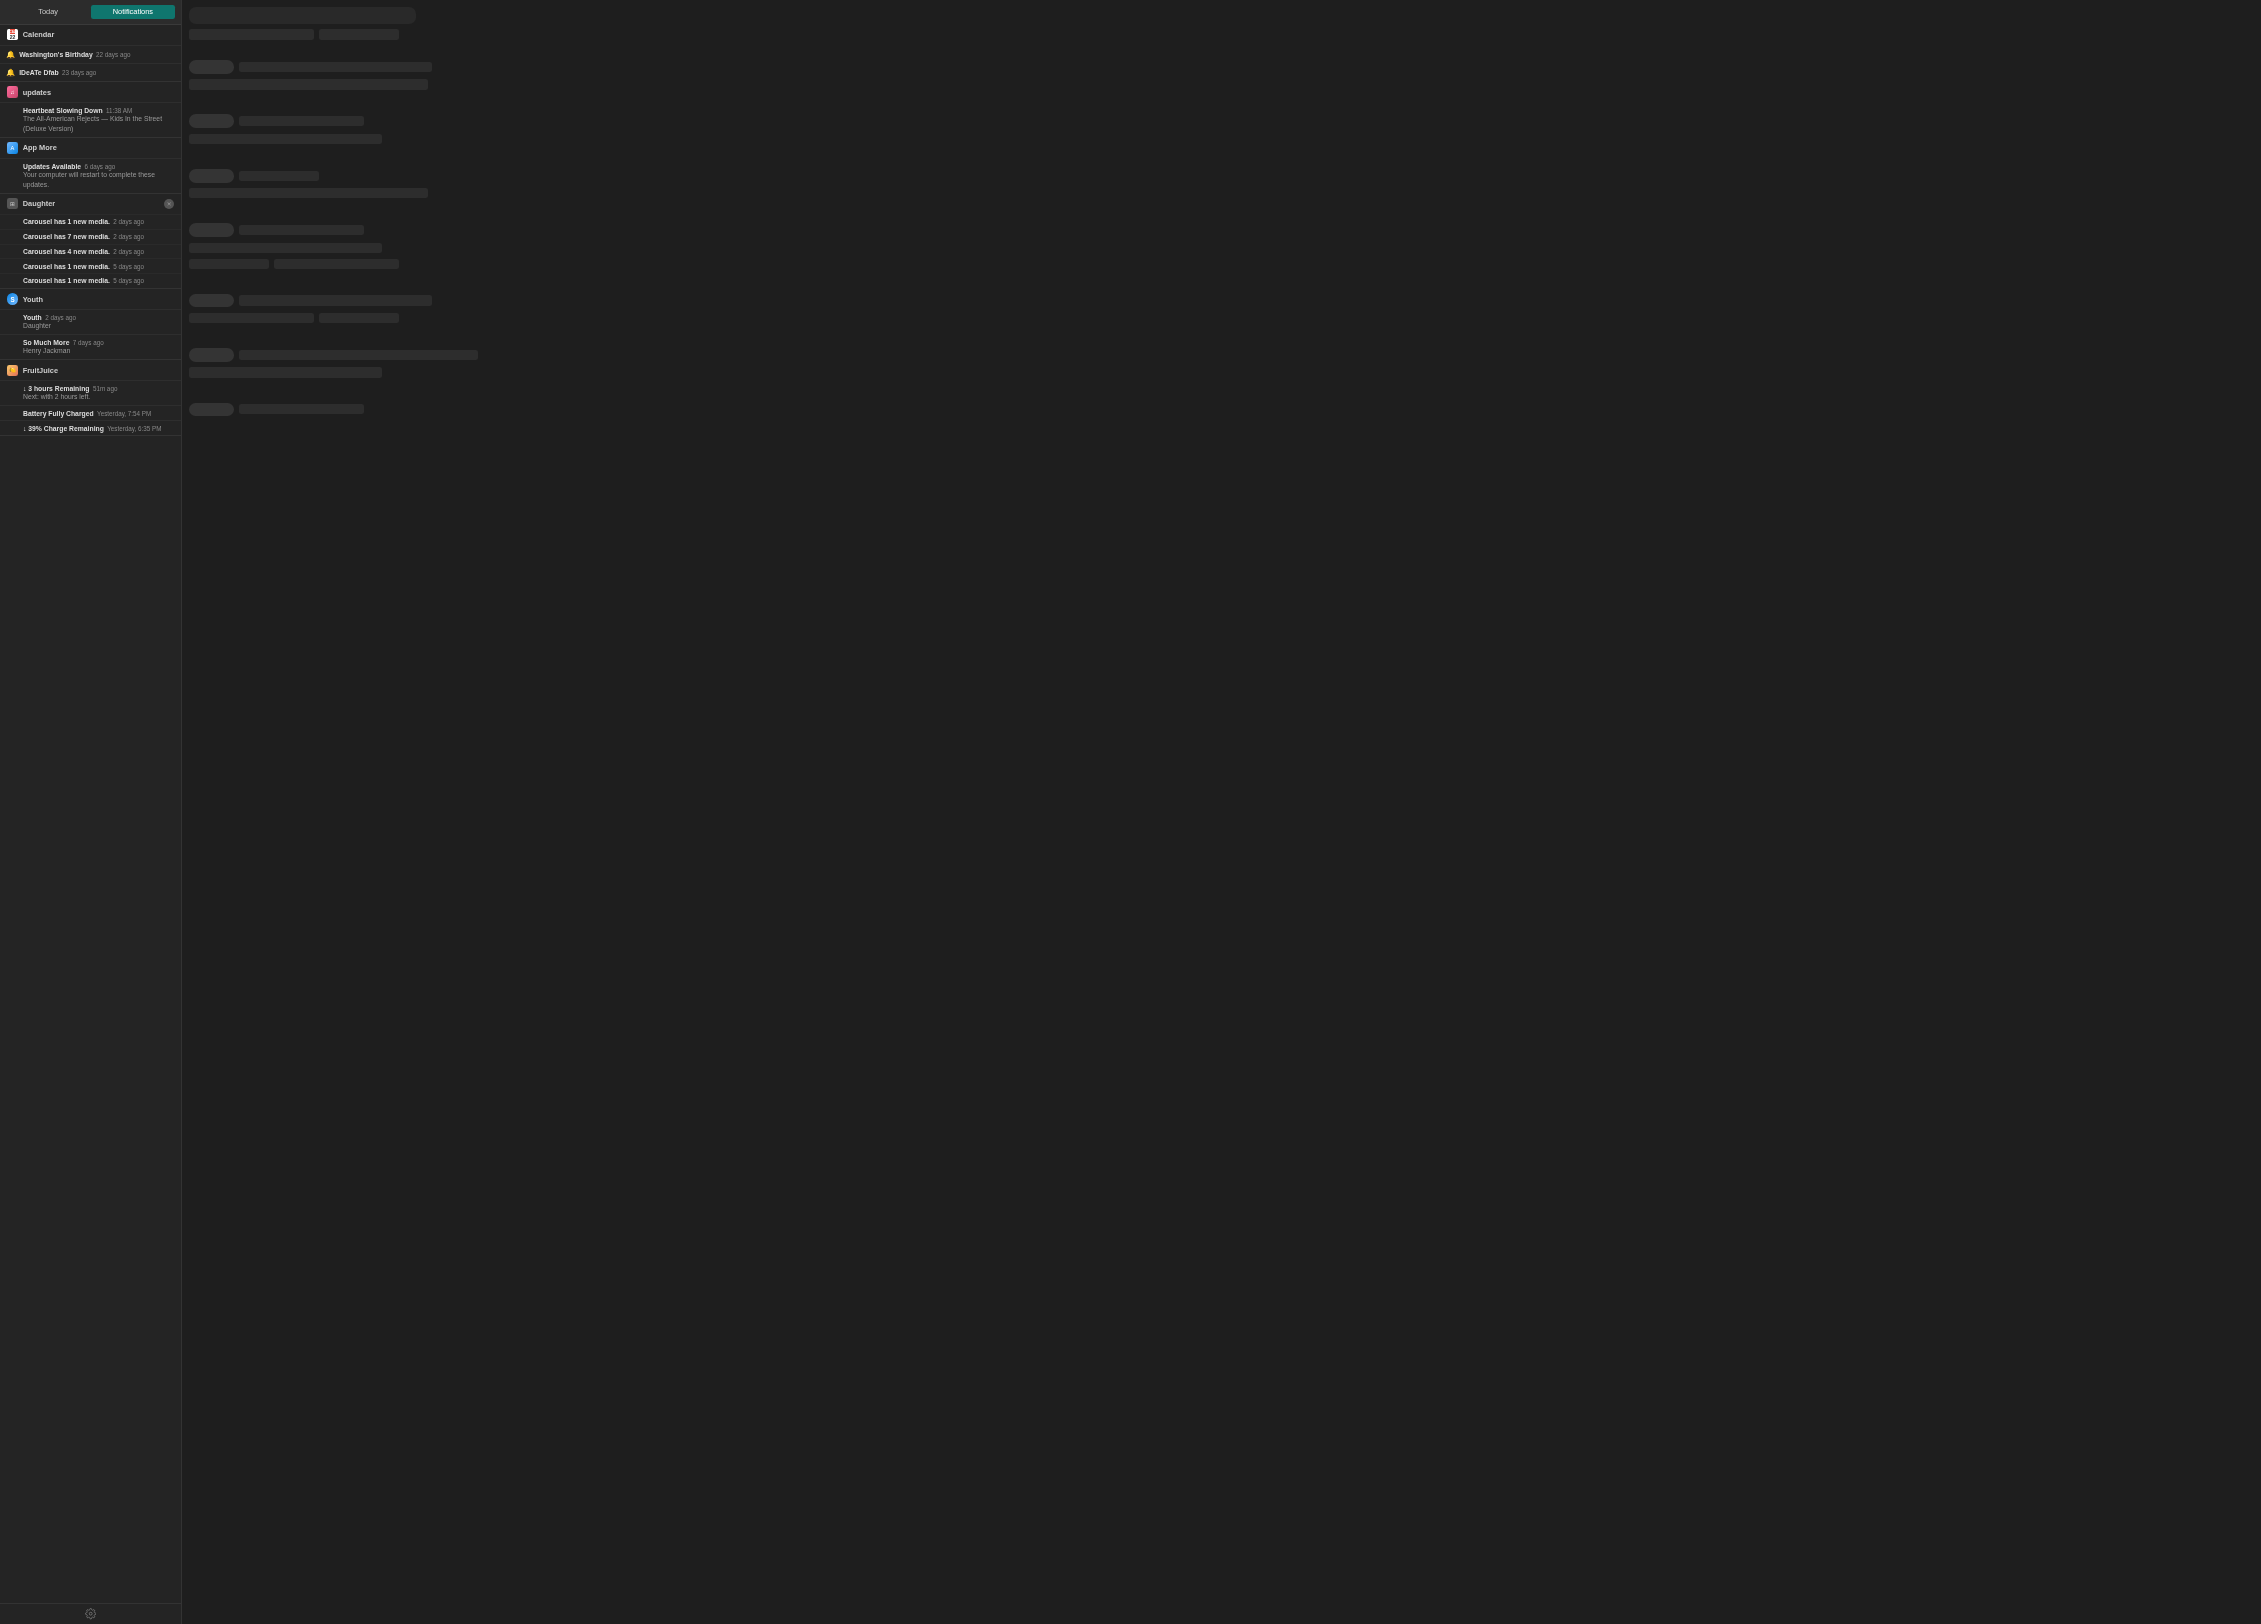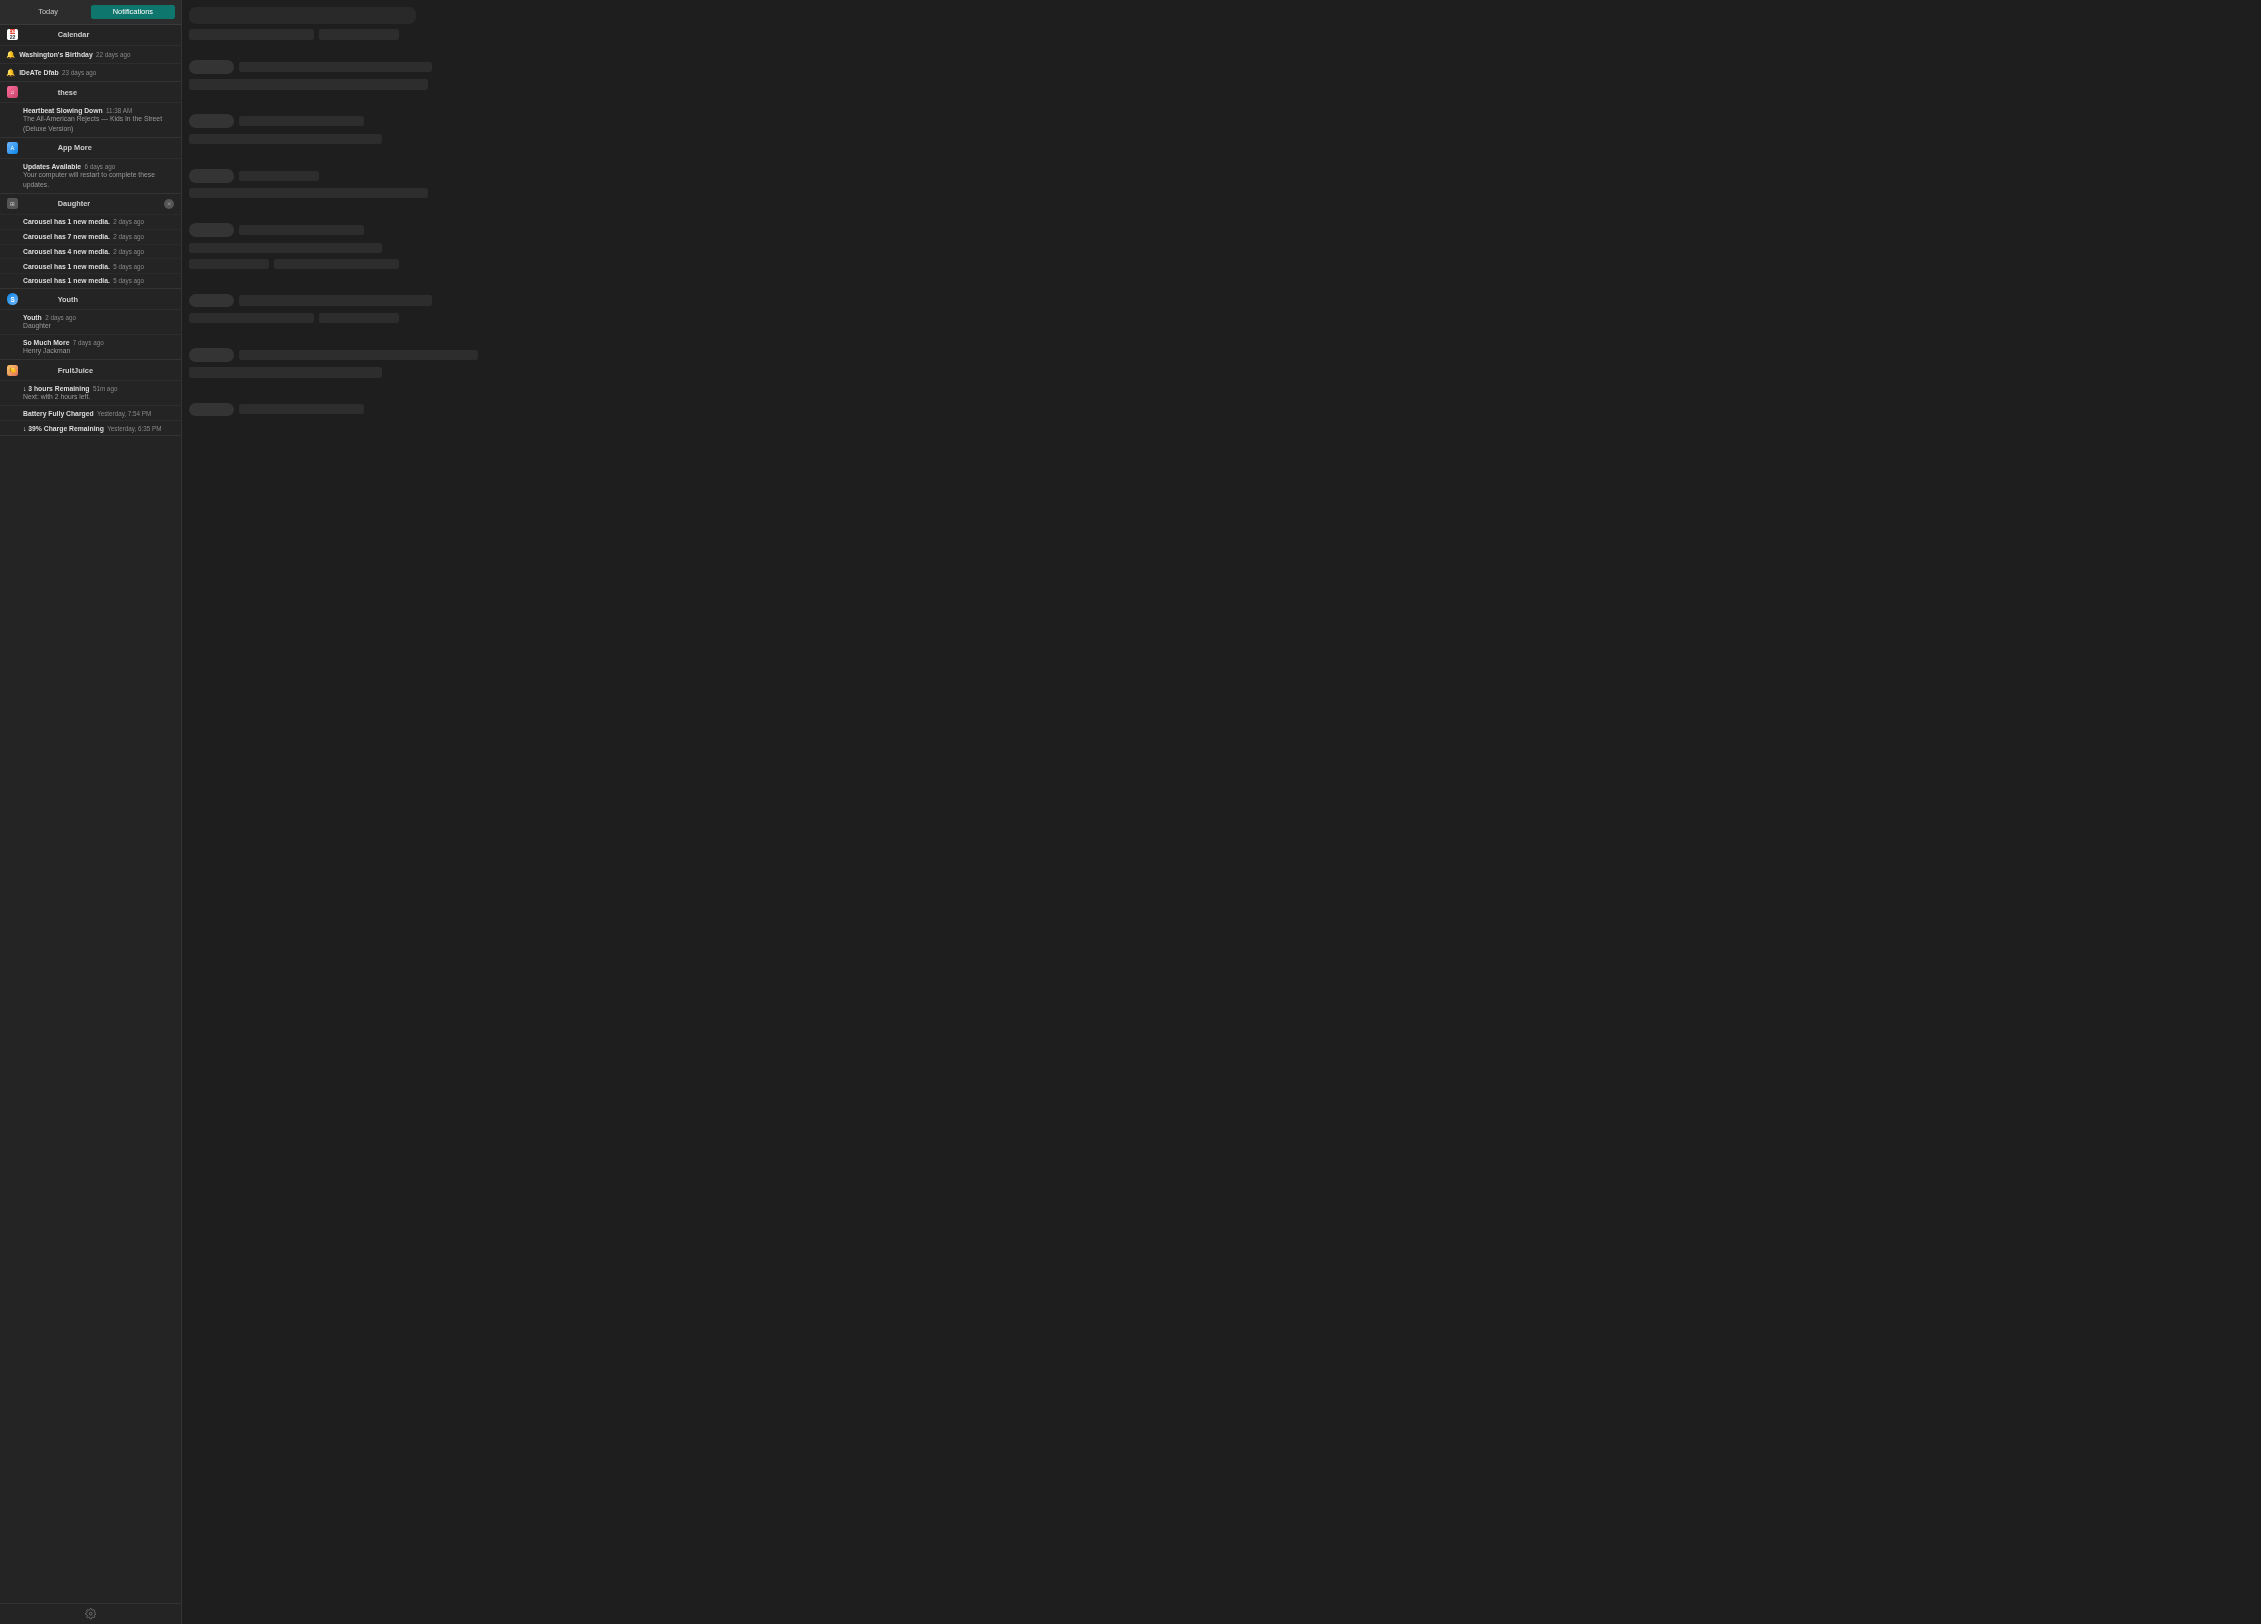--- a/index.html
+++ b/index.html
@@ -61,21 +61,20 @@
       align-items: center;
       justify-content: center;
       font-size: 8px;
       flex-shrink: 0;
     }
     .app-name {
       font-size: 7.4px;
       font-weight: 600;
       color: #ccc;
       flex: 1;
-      margin-left: 35px;
     }
     .app-close {
       width: 10.2px;
       height: 10.2px;
       border-radius: 50%;
       background: #555;
       display: flex;
       align-items: center;
       justify-content: center;
       font-size: 5.7px;
@@ -298,21 +297,21 @@
           <span class="bell-icon">🔔</span>
           <span class="notif-title">IDeATe Dfab</span>
           <span class="notif-time">23 days ago</span>
         </div>
       </div>
     </div>
 
     <div class="app-section">
       <div class="app-header">
         <div class="app-icon itunes-icon">♫</div>
-        <span class="app-name">these</span>
+        <span class="app-name">updates</span>
       </div>
       <div class="notification-item">
         <div class="notification-row">
           <span class="notif-title">Heartbeat Slowing Down</span>
           <span class="notif-time">11:38 AM</span>
         </div>
         <div class="notif-body">The All-American Rejects — Kids In the Street (Deluxe Version)</div>
       </div>
     </div>
 

